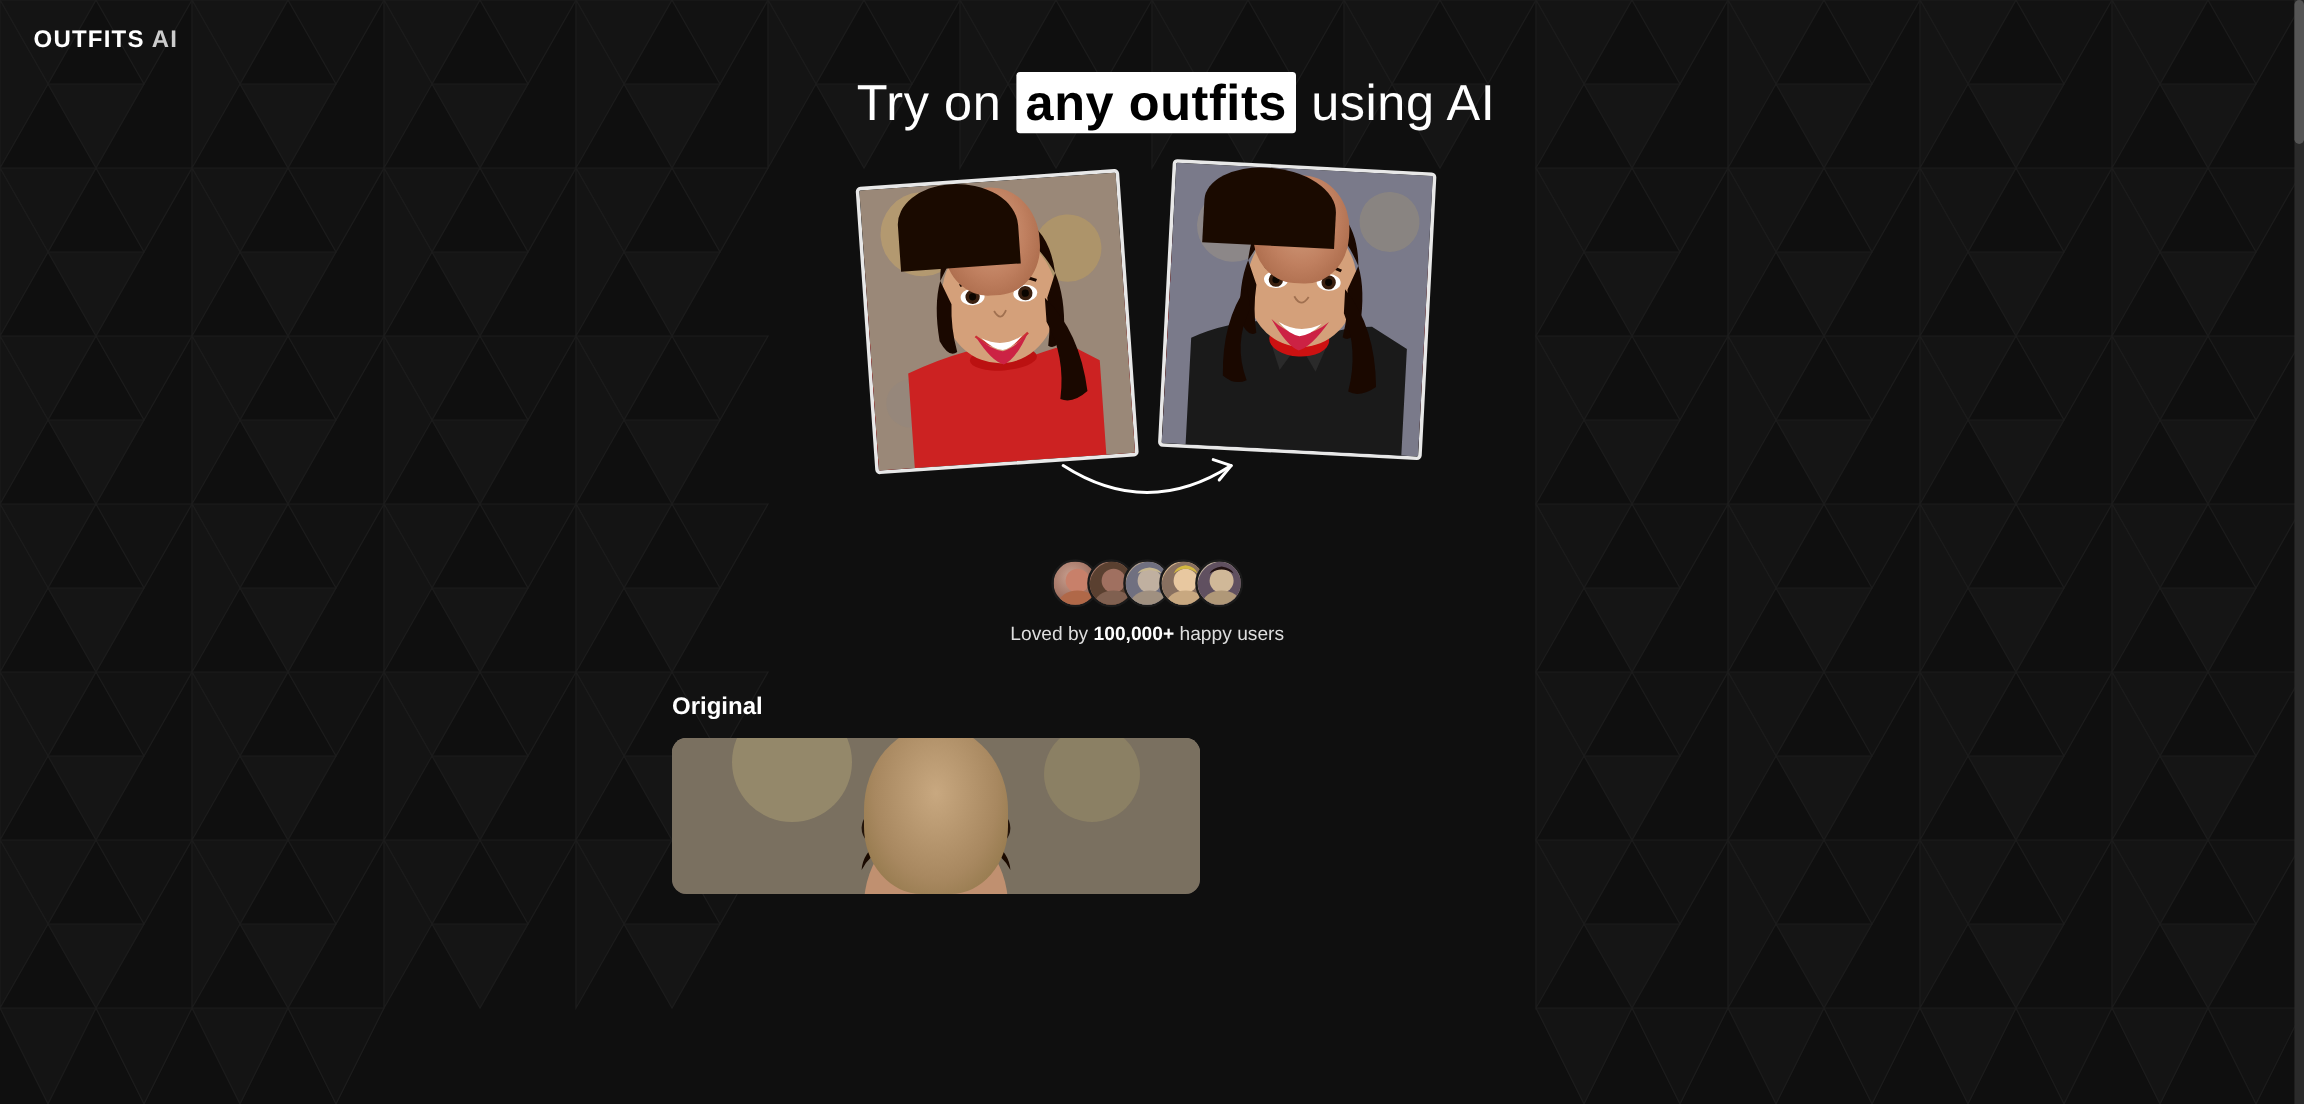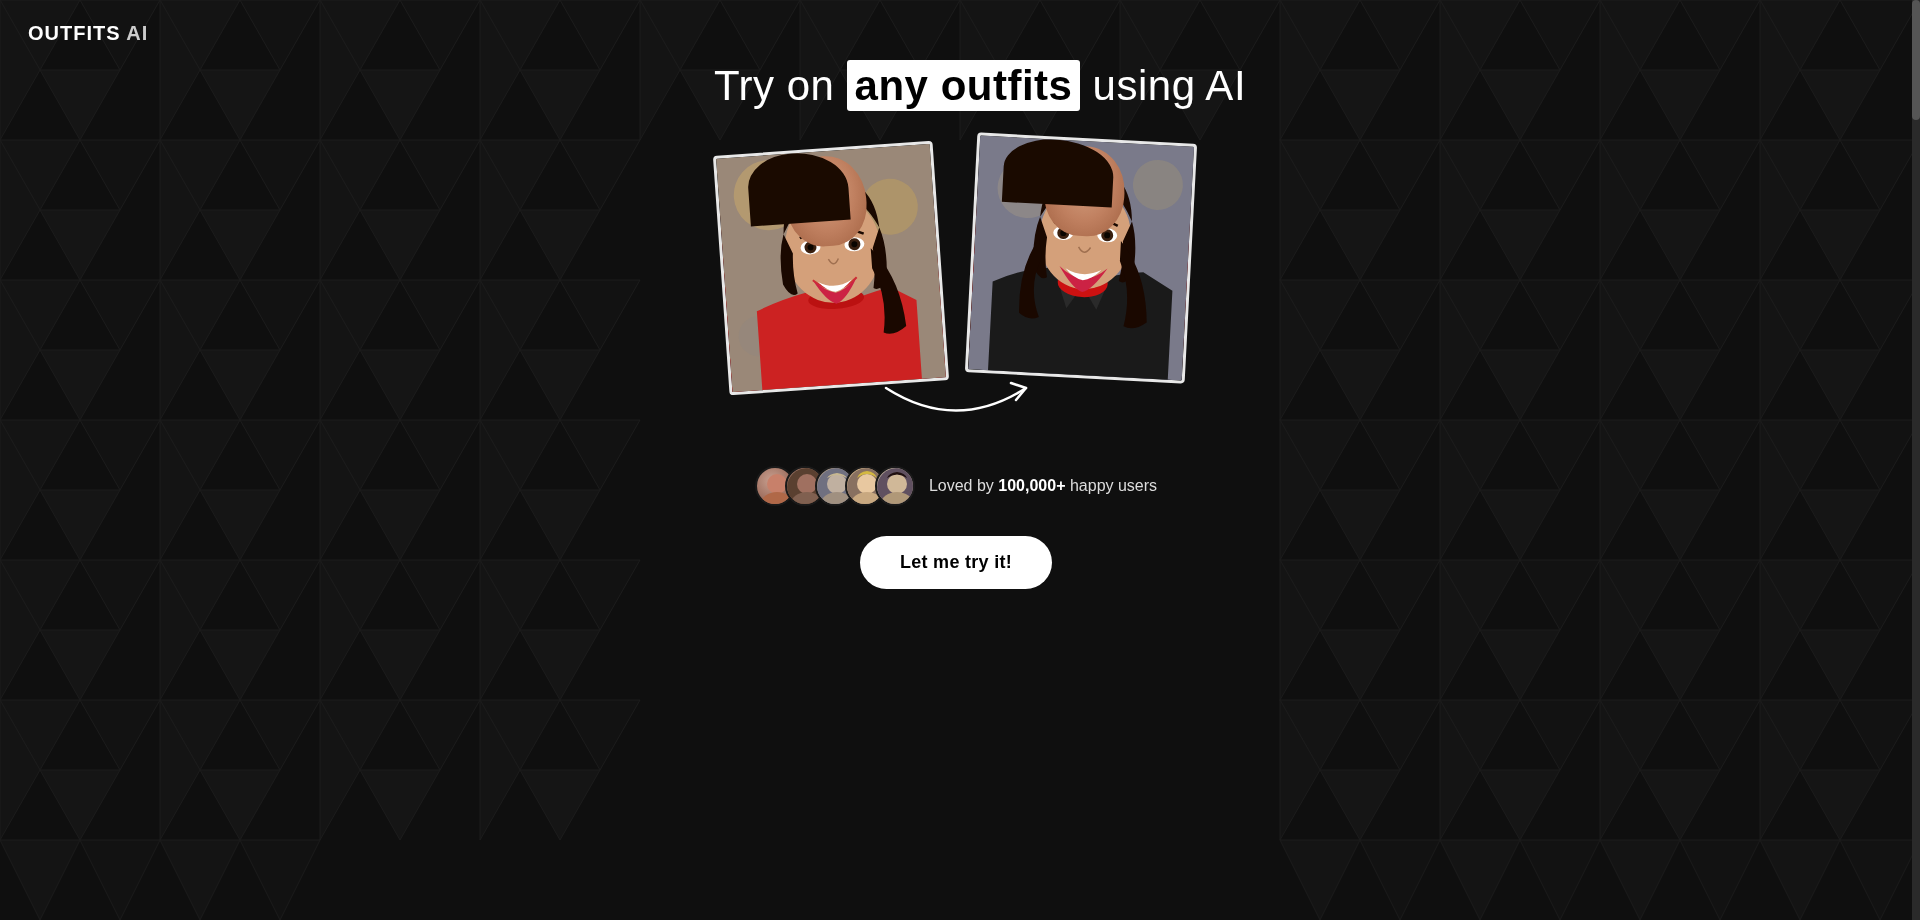--- a/index.html
+++ b/index.html
@@ -188,20 +188,21 @@
       justify-content: center;
       width: 100%;
     }
 
     
     .social-proof {
       display: flex;
       align-items: center;
       gap: 14px;
       margin-top: 28px;
+      flex-direction: column;
     }
 
     .avatars-group {
       display: flex;
     }
 
     .avatar-circle {
       width: 40px;
       height: 40px;
       border-radius: 50%;
@@ -681,16 +682,31 @@
 
           <path d="M10,10 Q20,3 30,10 Q28,5 20,4 Q12,5 10,10 Z" fill="#201010"></path>
         </svg>
       </div>
     </div>
     <p class="social-text">
       <span>Loved by </span><span class="bold">100,000+</span><span> happy users</span>
     </p>
   </div>
 
-  <button class="cta-button">Let me try it!</button>
-
+
+  <div class="original-section">
+    <div class="original-label">Original</div>
+    <div class="original-photo-preview">
+      <svg width="440" height="130" viewBox="0 0 440 130" xmlns="http://www.w3.org/2000/svg">
+
+        <rect width="440" height="130" fill="#7a7060"></rect>
+        <circle cx="100" cy="20" r="50" fill="#d0c080" opacity="0.3"></circle>
+        <circle cx="350" cy="30" r="40" fill="#c0b070" opacity="0.25"></circle>
+
+        <ellipse cx="220" cy="140" rx="60" ry="70" fill="#c09070"></ellipse>
+
+        <ellipse cx="220" cy="75" rx="62" ry="30" fill="#1a0a00" opacity="0.9"></ellipse>
+        <path d="M158,110 Q160,80 220,72 Q280,80 282,110 Q270,85 220,82 Q170,85 158,110 Z" fill="#1a0a00"></path>
+      </svg>
+    </div>
+  </div>
 
 </div>
 
 </body></html>

